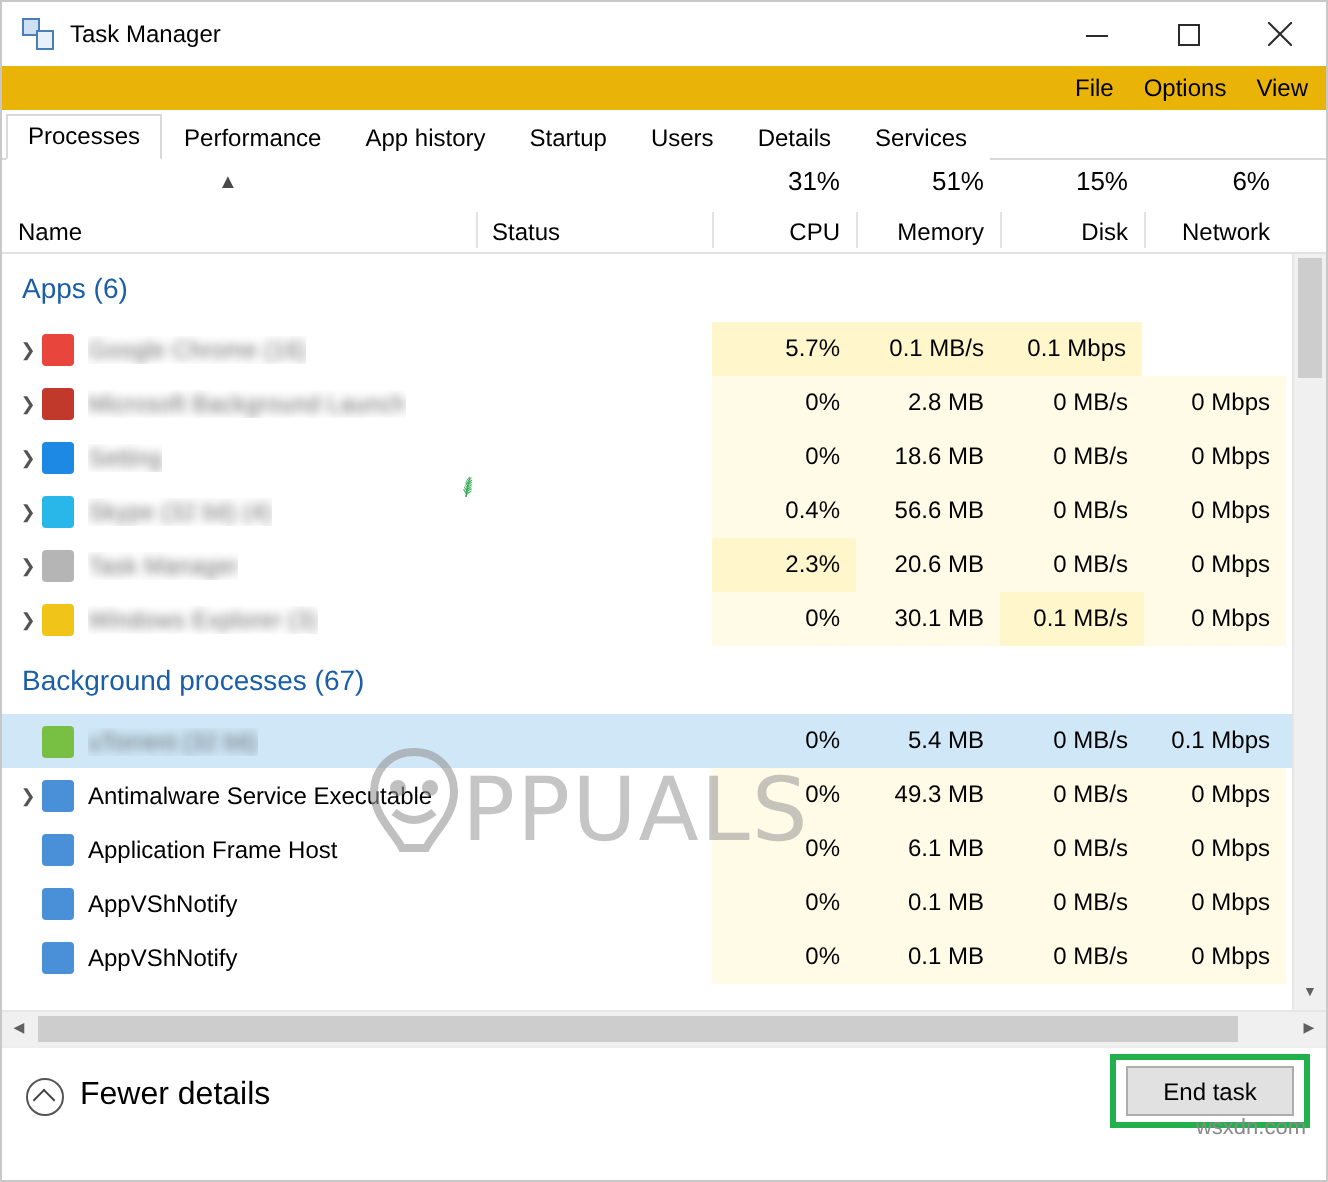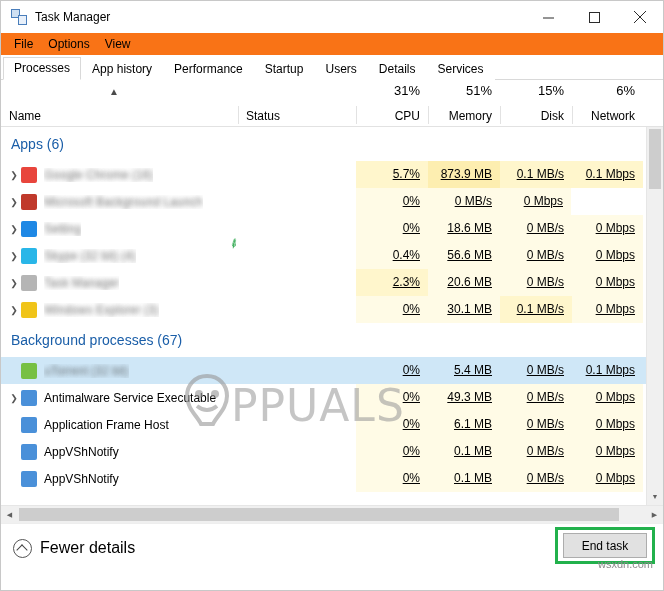--- a/index.html
+++ b/index.html
@@ -69,21 +69,22 @@
     color: #2b2b2b;
     line-height: 1;
   }
   .win-btn svg { display:block; }
   
   .menubar {
     height: 22px;
     display: flex;
     align-items: center;
     padding-left: 7px;
-    background: #f97316;
+    background: #eab308;
+    justify-content: flex-end;
   }
   .menubar .mi {
     font-size: 12px;
     padding: 2px 9px 2px 6px;
     color: #000;
   }
   
   .tabstrip {
     height: 24px;
     display: flex;
@@ -226,21 +227,20 @@
     padding-left: 8px;
     position: relative;
   }
   .cell-metric {
     width: 72px;
     box-sizing: border-box;
     text-align: right;
     padding-right: 8px;
     height: 27px;
     line-height: 27px;
-    text-decoration: underline;
   }
   .cell-metric.last { width: 71px; }
   .heat-0 { background: #fffbe6; }
   .heat-1 { background: #fff6cc; }
   .heat-2 { background: #fdeeb0; }
   
   .leaf-icon {
     position: absolute;
     color: #2fa84f;
     font-size: 13px;
@@ -435,22 +435,22 @@
   </div>
 
   <div class="menubar">
     <span class="mi">File</span>
     <span class="mi">Options</span>
     <span class="mi">View</span>
   </div>
 
   <div class="tabstrip">
     <div class="tab active">Processes</div>
+    <div class="tab">Performance</div>
     <div class="tab">App history</div>
-    <div class="tab">Performance</div>
     <div class="tab">Startup</div>
     <div class="tab">Users</div>
     <div class="tab">Details</div>
     <div class="tab">Services</div>
 
     <svg class="arrow-annot" viewBox="0 0 140 22">
       <path d="M6 16 L108 9" stroke="#1e9e46" stroke-width="4" fill="none"></path>
       <path d="M0 20 L14 9 L12 20 Z" fill="#1e9e46"></path>
       <path d="M40 18 L130 18" stroke="#1e9e46" stroke-width="2.5" fill="none"></path>
     </svg>
@@ -494,32 +494,32 @@
           <div style="position: absolute; left: 355px; top: 0px; width: 288px; height: 100%; background: rgb(255, 251, 230); z-index: -1;"></div>
         </div>
         <div class="row">
           <div class="cell-name">
             <span class="chev">❯</span>
             <span class="app-ico" style="background: rgb(232, 69, 60);"></span>
             <span class="pname blurred">Google Chrome (16)</span>
           </div>
           <div class="cell-status"></div>
           <div class="cell-metric heat-1">5.7%</div>
-          <div class="cell-metric heat-2">873.9 MB</div>
           <div class="cell-metric heat-1">0.1 MB/s</div>
           <div class="cell-metric last heat-1">0.1 Mbps</div>
         </div>
         <div class="row">
           <div class="cell-name">
             <span class="chev">❯</span>
             <span class="app-ico" style="background: rgb(192, 57, 43);"></span>
             <span class="pname blurred">Microsoft Background Launch</span>
           </div>
           <div class="cell-status"></div>
           <div class="cell-metric heat-0">0%</div>
+          <div class="cell-metric heat-0">2.8 MB</div>
           <div class="cell-metric heat-0">0 MB/s</div>
           <div class="cell-metric last heat-0">0 Mbps</div>
         </div>
         <div class="row">
           <div class="cell-name">
             <span class="chev">❯</span>
             <span class="app-ico" style="background: rgb(30, 136, 229);"></span>
             <span class="pname blurred">Setting</span>
           </div>
           <div class="cell-status">

